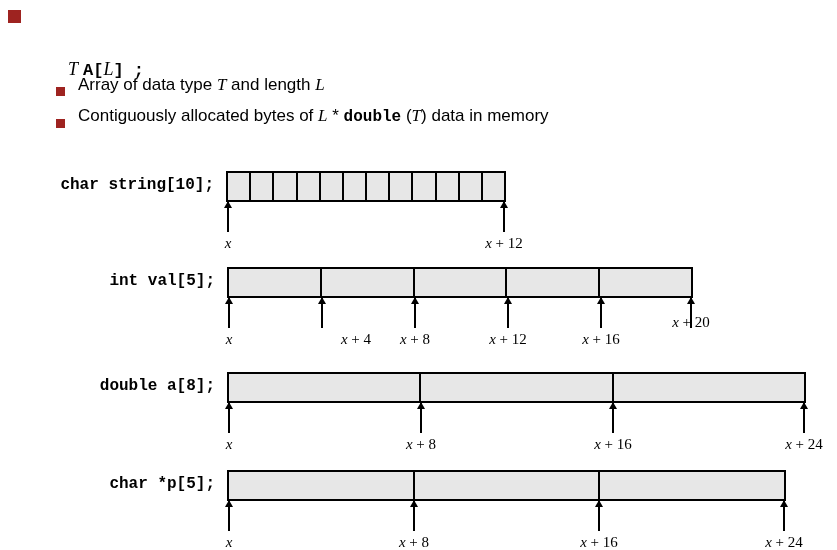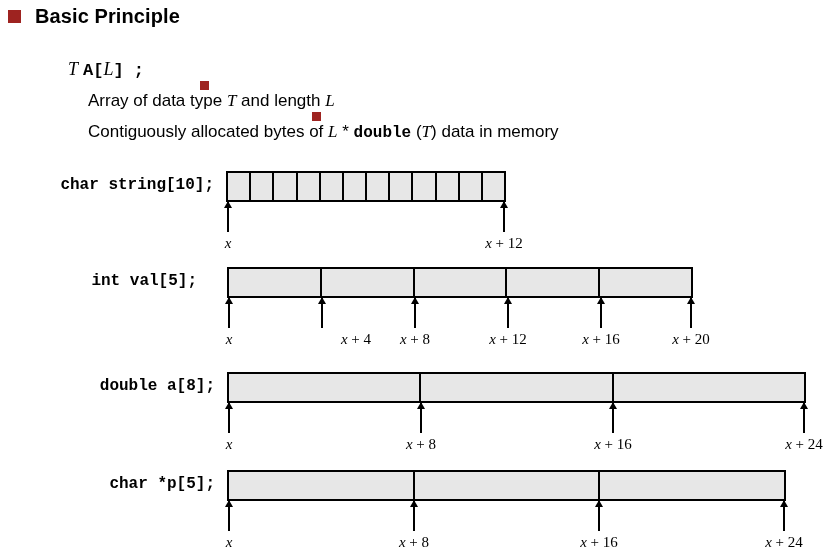--- a/index.html
+++ b/index.html
@@ -42,22 +42,22 @@
     left: 48px; top: 36px;
     font-size: 18px;
     line-height: 22px;
     white-space: pre;
   }
   .decl .ital { font-family: "Liberation Serif", serif; font-style: italic; font-size: 18px; }
   .decl .mono { font-family: "Liberation Mono", monospace; font-weight: bold; font-size: 17px; }
 
   .row-l2 {
     position: absolute;
-    left: 88px;
-    display: flex; align-items: center; flex-direction: column;
+    left: 56px;
+    display: flex; align-items: flex-end;
   }
   .row-l2.b1 { top: 74px; }
   .row-l2.b2 { top: 105px; }
   .sq-l2 {
     width: 9px; height: 9px;
     background: #9e2320;
     margin-top: 7px; margin-right: 13px;
     flex: 0 0 auto;
   }
   .l2-text {
@@ -130,21 +130,20 @@
   }
   .tick .tlabel .v { font-style: italic; }
 </style>
 </head>
 <body>
 
 <div class="bullets">
 
   <div class="row-l1">
     <span class="sq-l1"></span>
-    <span class="h1-text">Basic Principle</span>
   </div>
 
   <div class="decl">
     <span class="ital">T</span><span>&nbsp;</span><span class="mono">A</span><span class="mono">[</span><span class="ital">L</span><span class="mono">] ;</span>
   </div>
 
   <div class="row-l2 b1">
     <span class="sq-l2"></span>
     <span class="l2-text"><span>Array of data type </span><i>T</i><span> and length </span><i>L</i></span>
   </div>
@@ -177,21 +176,21 @@
         <div class="head" style="top: -1px;"></div>
         <div class="tlabel" style="top: 33px;"><span class="v">x</span></div>
       </div>
       <div class="tick" style="left: 504px; top: 202px;">
         <div class="stem" style="height: 30px; top: 0px;"></div>
         <div class="head" style="top: -1px;"></div>
         <div class="tlabel" style="top: 33px;"><span class="v">x</span><span> + 12</span></div>
       </div>
     </div>
     <div class="arr-row" style="top: 0px;">
-      <div class="arr-label" style="right: 640px; top: 271.5px; margin-left: 10px;">int val[5];</div>
+      <div class="arr-label" style="right: 622px; top: 271.5px; margin-left: 10px;">int val[5];</div>
       <div class="arr-box" style="left: 227px; top: 267px; width: 466px; height: 31px;">
         <div class="cell"></div>
         <div class="cell"></div>
         <div class="cell"></div>
         <div class="cell"></div>
         <div class="cell"></div>
       </div>
       <div class="tick" style="left: 229px; top: 298px;">
         <div class="stem" style="height: 30px; top: 0px;"></div>
         <div class="head" style="top: -1px;"></div>
@@ -213,21 +212,21 @@
         <div class="tlabel" style="top: 33px;"><span class="v">x</span><span> + 12</span></div>
       </div>
       <div class="tick" style="left: 601px; top: 298px;">
         <div class="stem" style="height: 30px; top: 0px;"></div>
         <div class="head" style="top: -1px;"></div>
         <div class="tlabel" style="top: 33px;"><span class="v">x</span><span> + 16</span></div>
       </div>
       <div class="tick" style="left: 691px; top: 298px;">
         <div class="stem" style="height: 30px; top: 0px;"></div>
         <div class="head" style="top: -1px;"></div>
-        <div class="tlabel" style="top: 33px;"><span class="v">x</span><span> + 20</span></div>
+        <div class="tlabel" style="top: 16px;"><span class="v">x</span><span> + 20</span></div>
       </div>
     </div>
     <div class="arr-row" style="top: 0px;">
       <div class="arr-label" style="right: 622px; top: 376.5px;">double a[8];</div>
       <div class="arr-box" style="left: 227px; top: 372px; width: 579px; height: 31px;">
         <div class="cell"></div>
         <div class="cell"></div>
         <div class="cell"></div>
       </div>
       <div class="tick" style="left: 229px; top: 403px;">

